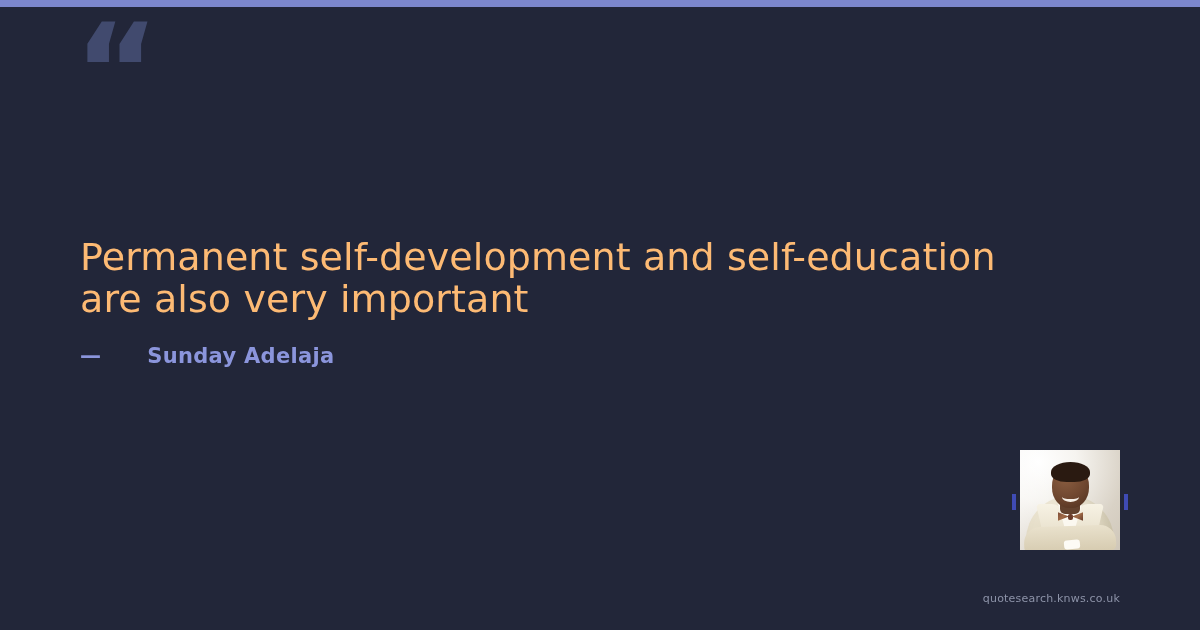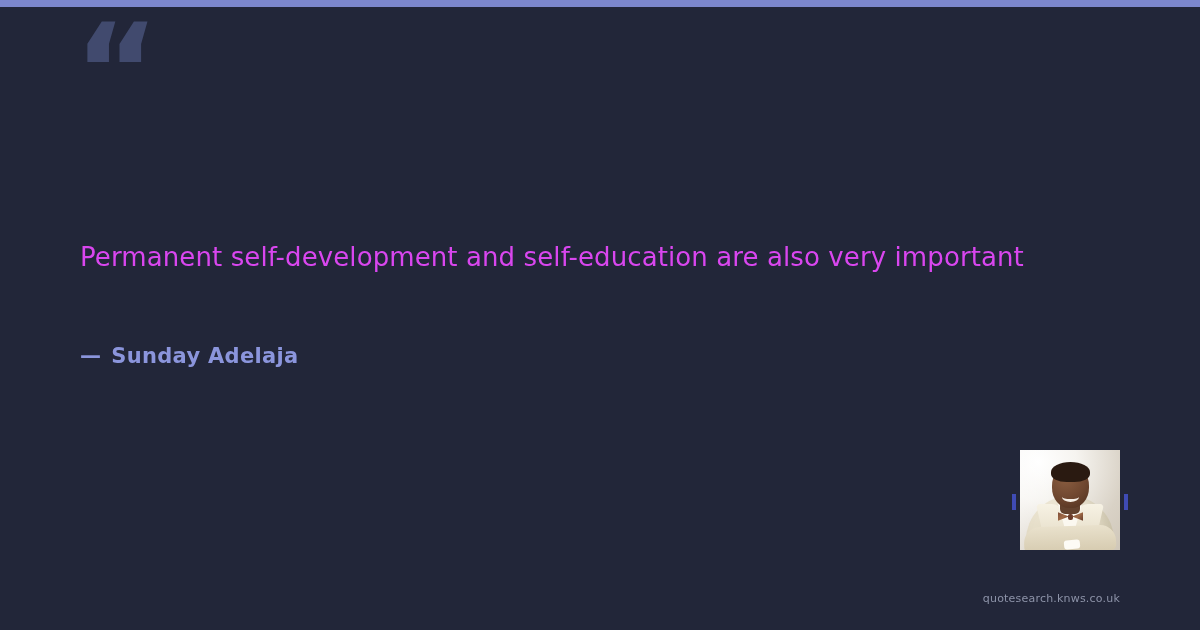--- a/index.html
+++ b/index.html
@@ -48,24 +48,24 @@
 
   
   .quote-body {
     position: absolute;
     left: 80px;
     top: 236px;
     width: 960px;
   }
   .quote-text {
     margin: 0;
-    font-size: 26px;
+    font-size: 38px;
     line-height: 42px;
     font-weight: 400;
-    color: #d946ef;
+    color: #fdba74;
     letter-spacing: 0.1px;
   }
 
   
   .author-line {
     position: absolute;
     left: 80px;
     top: 344px;
     display: flex;
     align-items: center;
@@ -73,20 +73,21 @@
     font-size: 21px;
     font-weight: 700;
     color: #8b95dc;
     letter-spacing: 0.3px;
   }
   .author-dash {
     display: inline-block;
   }
   .author-name {
     display: inline-block;
+    margin-left: 36px;
   }
 
   
   .portrait-wrap {
     position: absolute;
     left: 1020px;
     top: 450px;
     width: 100px;
     height: 100px;
   }

